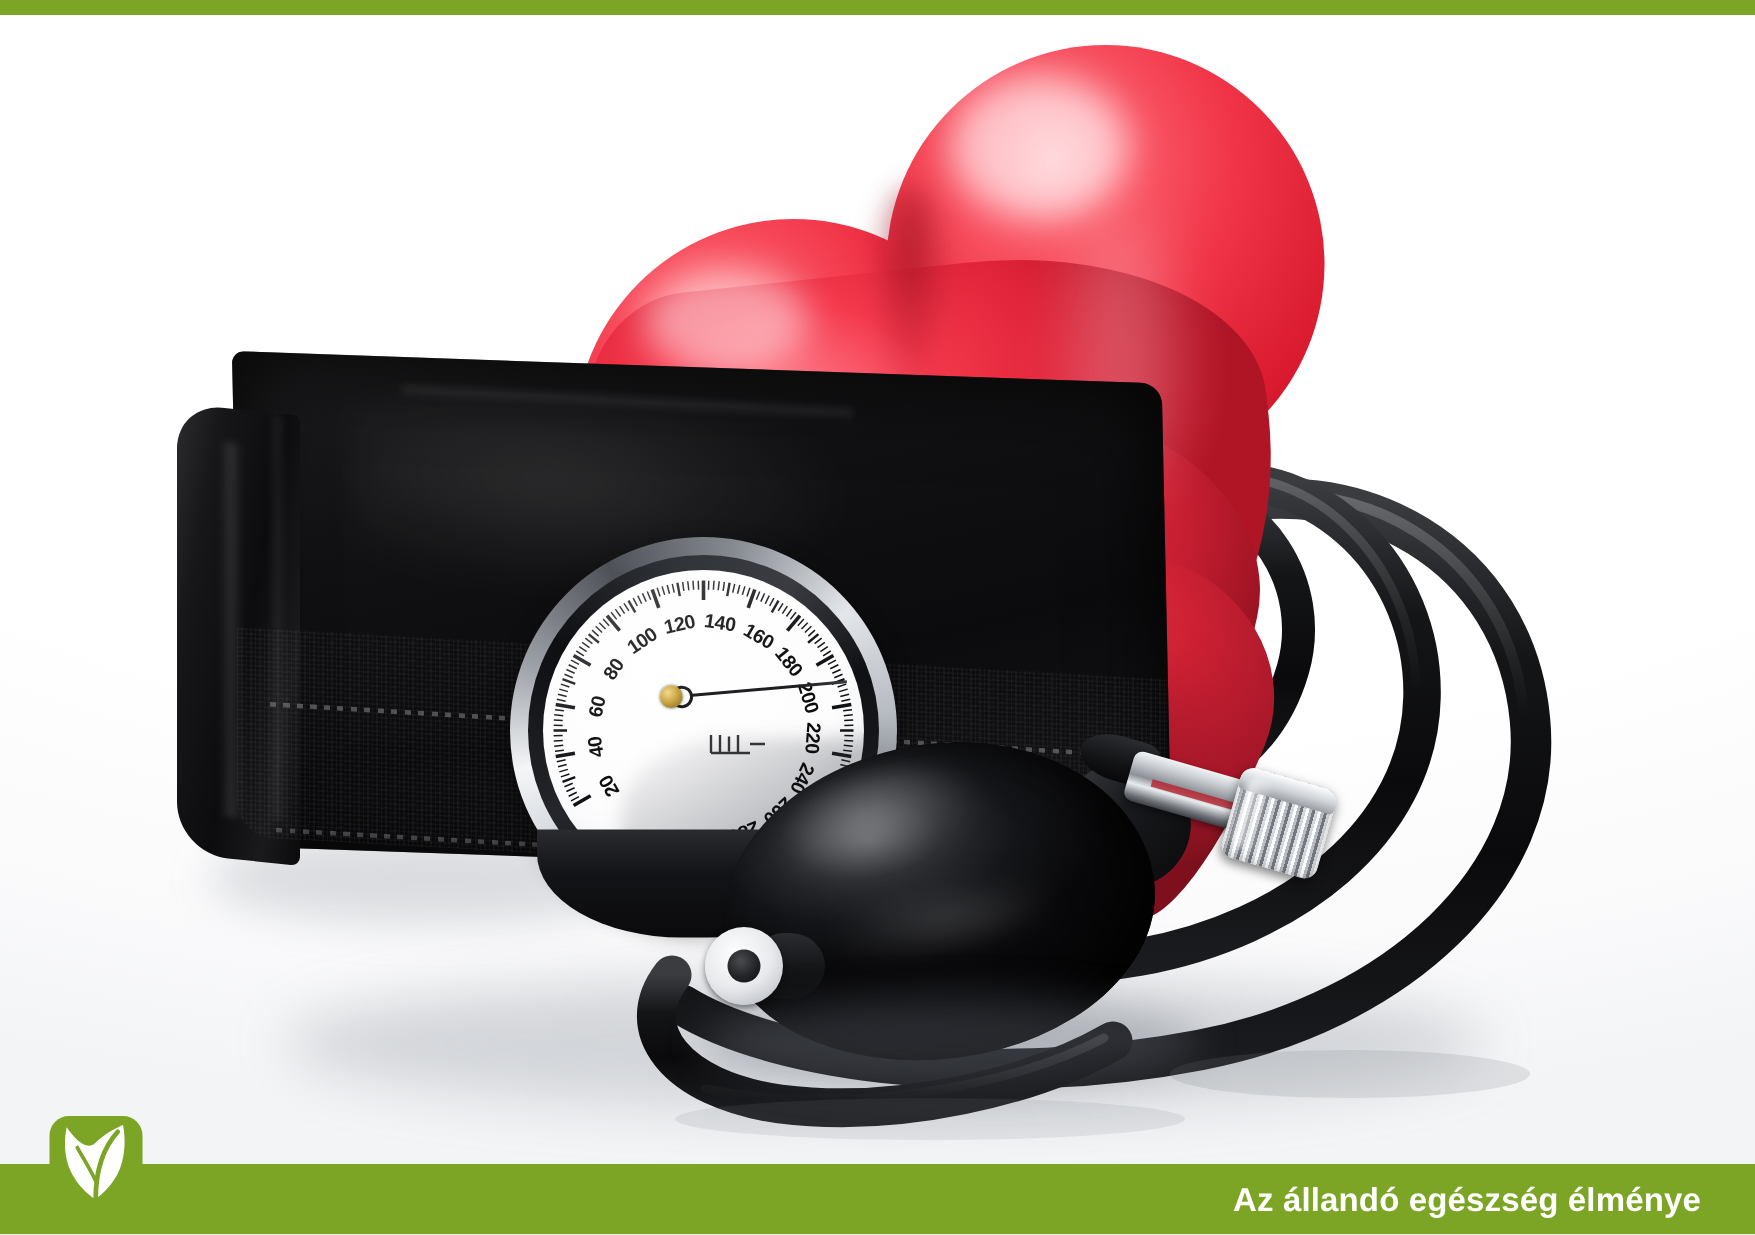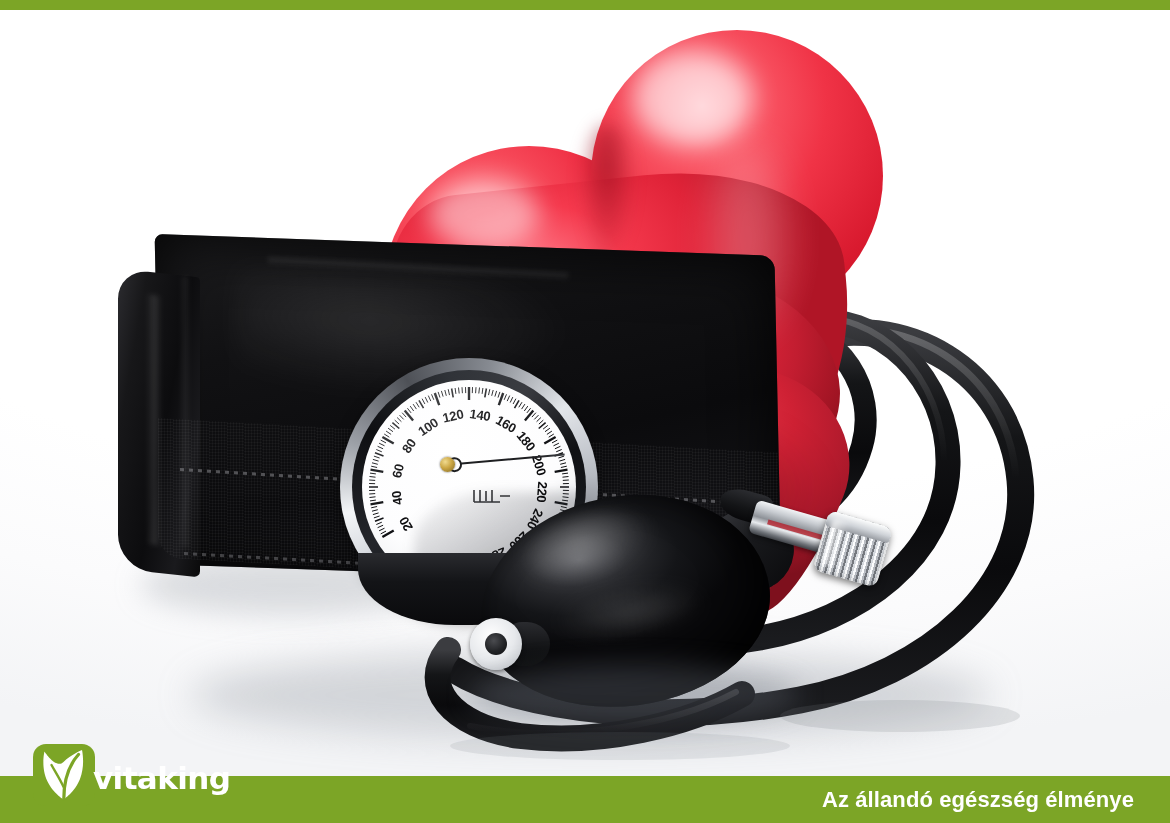--- a/index.html
+++ b/index.html
@@ -718,18 +718,17 @@
                  C 6.5 4.5, 2.5 20, 9.5 34.5
                  C 15 46, 25.5 52.5, 25.5 52.5
                  C 25.5 52.5, 37 45, 42 32
                  C 47.5 17.5, 44 3, 44 3
                  C 44 3, 33 7.5, 25.5 15
                  C 18 22.5, 6.5 4.5, 6.5 4.5 Z" fill="#ffffff"></path>
         <path d="M25.8 52.2 C 25.8 34, 31 18, 40.5 7.5" stroke="#7ca526" stroke-width="3.2" fill="none" stroke-linecap="round"></path>
         <path d="M13.5 18 C 18 26, 22.5 33, 25.6 40" stroke="#7ca526" stroke-width="2.4" fill="none" stroke-linecap="round"></path>
       </svg>
     </div>
-    <div id="brand-word">vitaking</div>
   </div>
 
   <div id="tagline">Az állandó egészség élménye</div>
 
 </div>
 
 </body></html>

